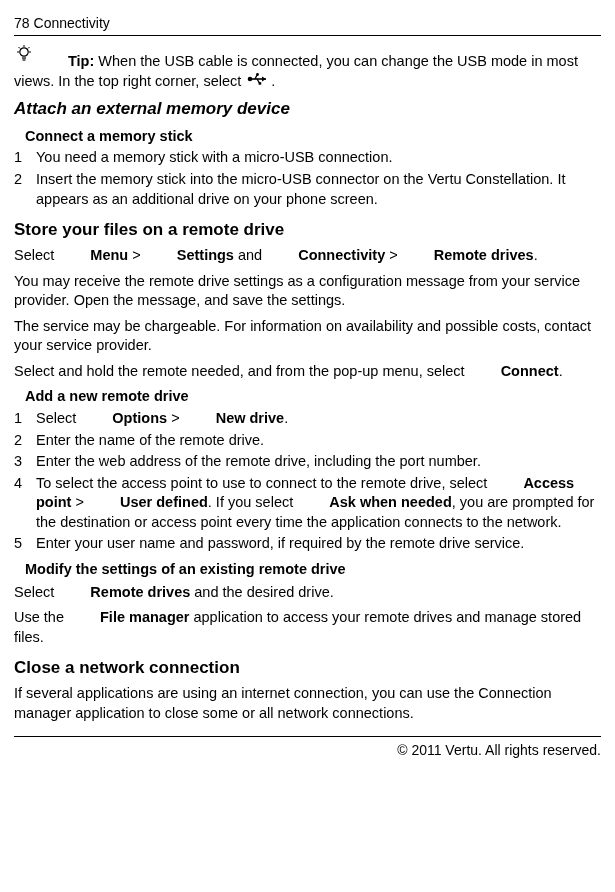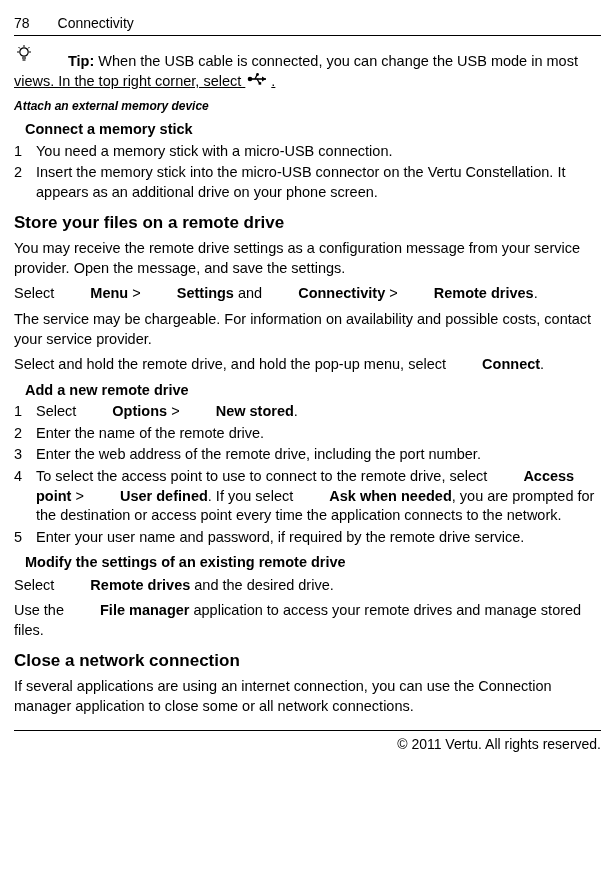--- a/index.html
+++ b/index.html
@@ -18,49 +18,48 @@
   }
   .header-line {
     display: flex;
     align-items: baseline;
     border-bottom: 1px solid #000;
     padding-bottom: 2px;
     margin-bottom: 8px;
   }
   .page-num {
     font-size: 14px;
-    margin-right: 28px;
+    margin-right: 4px;
   }
   .page-title {
     font-size: 14px;
   }
   .tip-icon-wrap {
     display: inline-block;
     vertical-align: text-bottom;
     margin-right: 2px;
   }
   .tip-block {
     margin-bottom: 6px;
   }
   .tip-text {
     display: inline;
   }
   .tip-tail {
     display: block;
-    text-decoration: underline;
   }
   .usb-icon {
     display: inline-block;
     vertical-align: middle;
     margin: 0 2px;
   }
   .h-italic {
     font-style: italic;
     font-weight: bold;
-    font-size: 12px;
+    font-size: 17px;
     margin: 2px 0 4px 0;
   }
   .h-bold-small {
     font-weight: bold;
     margin: 6px 0 2px 11px;
   }
   .h-large {
     font-weight: bold;
     font-size: 17px;
     margin: 10px 0 4px 0;
@@ -136,35 +135,35 @@
         <span class="num">1</span>
         <span class="body">You need a memory stick with a micro-USB connection.</span>
       </li>
     <li>
         <span class="num">2</span>
         <span class="body">Insert the memory stick into the micro-USB connector on the Vertu Constellation. It appears as an additional drive on your phone screen.</span>
       </li>
   </ol>
 
   <div class="h-large">Store your files on a remote drive</div>
-  <div class="para">You may receive the remote drive settings as a configuration message from your service provider. Open the message, and save the settings.</div>
   <div class="para">
     <span>Select </span><span class="b">Menu</span><span> &gt; </span><span class="b">Settings</span><span> and </span><span class="b">Connectivity</span><span> &gt; </span><span class="b">Remote drives</span><span>.</span>
   </div>
+  <div class="para">You may receive the remote drive settings as a configuration message from your service provider. Open the message, and save the settings.</div>
   <div class="para">The service may be chargeable. For information on availability and possible costs, contact your service provider.</div>
 
   <div class="para">
-    <span>Select and hold the remote drive, and hold the pop-up menu, select </span><span class="b">Connect</span><span>.</span>
+    <span>Select and hold the remote needed, and from the pop-up menu, select </span><span class="b">Connect</span><span>.</span>
   </div>
 
   <div class="h-bold-small">Add a new remote drive</div>
   <ol class="numlist">
     <li>
         <span class="num">1</span>
-        <span class="body"><span>Select </span><span class="b">Options</span><span> &gt; </span><span class="b">New stored</span><span>.</span></span>
+        <span class="body"><span>Select </span><span class="b">Options</span><span> &gt; </span><span class="b">New drive</span><span>.</span></span>
       </li>
     <li>
         <span class="num">2</span>
         <span class="body">Enter the name of the remote drive.</span>
       </li>
     <li>
         <span class="num">3</span>
         <span class="body">Enter the web address of the remote drive, including the port number.</span>
       </li>
     <li>

